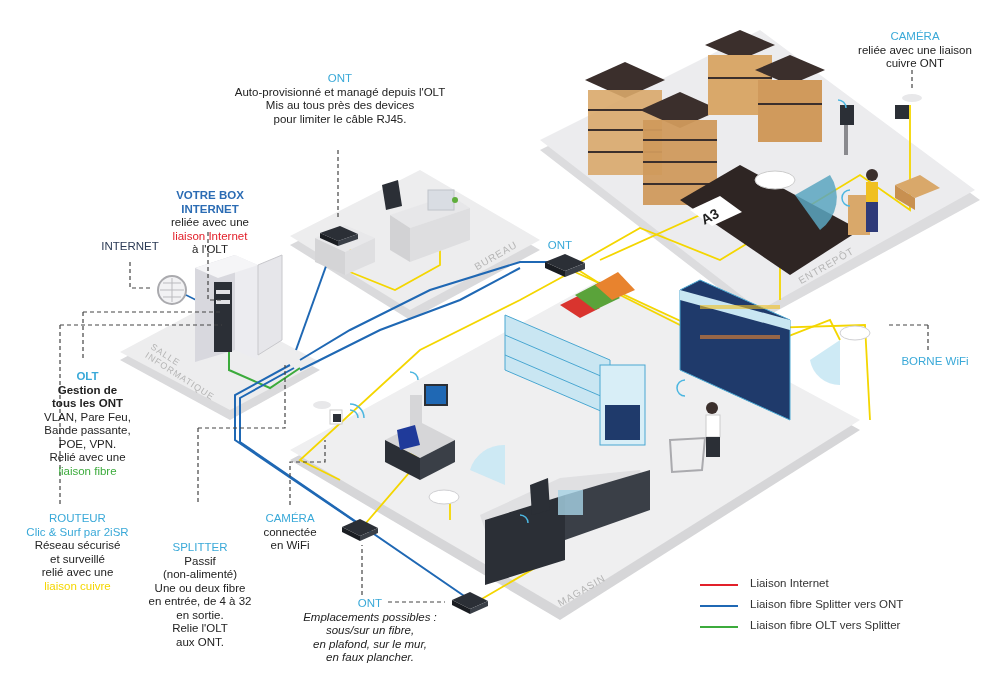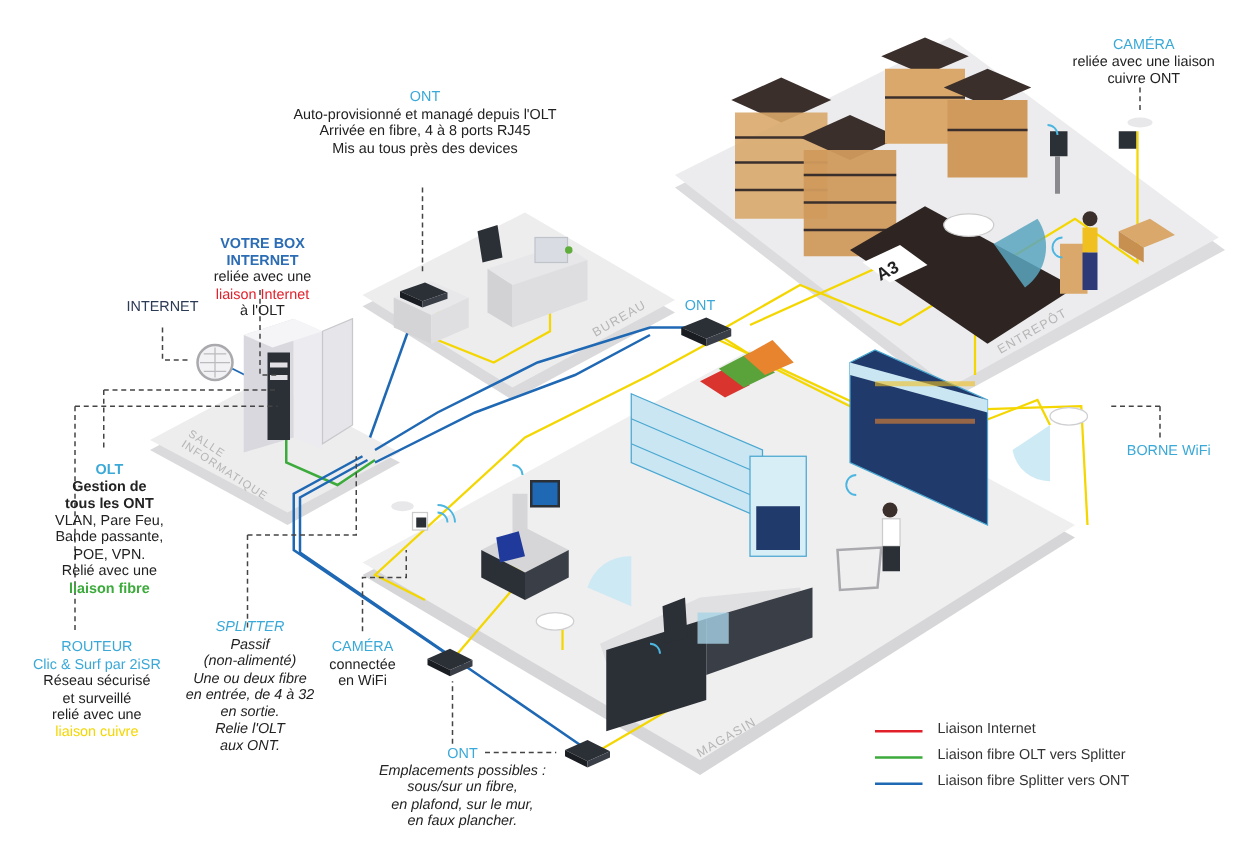--- a/index.html
+++ b/index.html
@@ -1,20 +1,20 @@
 <!DOCTYPE html>
 <html><head>
 <meta charset="utf-8">
 <style>
   html,body{margin:0;padding:0;background:#ffffff;}
   body{width:1000px;height:687px;position:relative;overflow:hidden;font-family:"Liberation Sans",sans-serif;color:#222;}
   #scene{position:absolute;left:0;top:0;width:1000px;height:687px;}
   .lbl{position:absolute;text-align:center;font-size:11.5px;line-height:13.5px;color:#222;}
   .lbl .t{color:#3aa9d8;display:block;}
-  .red{color:#e2202a;} .green{color:#3cab3c;font-weight:bold;} .yellow{color:#f4d600;} .blue{color:#2b6cb4;}
+  .red{color:#e2202a;} .green{color:#3cab3c;} .yellow{color:#f4d600;} .blue{color:#2b6cb4;}
   .it{font-style:italic;}
   .legend{position:absolute;left:690px;top:576px;width:300px;}
   .legend .row{position:relative;height:21px;font-size:11.5px;color:#333;}
   .legend .sw{position:absolute;left:10px;top:8px;width:38px;height:2px;}
   .legend .tx{position:absolute;left:60px;top:1px;}
   .room-label{position:absolute;font-size:10px;letter-spacing:1px;color:#b5b5b5;}
 </style>
 </head>
 <body>
 
@@ -253,22 +253,22 @@
 </svg>
 
 <div class="room-label" style="left:140px;top:370px;width:110px;transform:rotate(33deg);font-size:9px;">SALLE INFORMATIQUE</div>
 <div class="room-label" style="left:472px;top:250px;transform:rotate(-30deg);">BUREAU</div>
 <div class="room-label" style="left:795px;top:260px;transform:rotate(-30deg);">ENTREPÔT</div>
 <div class="room-label" style="left:555px;top:585px;transform:rotate(-30deg);">MAGASIN</div>
 
 <div class="lbl" style="left:210px;top:72px;width:260px;">
   <span class="t">ONT</span>
   <div>Auto-provisionné et managé depuis l'OLT</div>
-  <div>Arrivée en fibre, 4 à 8 ports RJ45</div>
   <div>Mis au tous près des devices</div>
+  <div>pour limiter le câble RJ45.</div>
 </div>
 
 <div class="lbl" style="left:150px;top:165px;width:120px;">
   <div class="blue" style="font-weight:bold;margin-top:24px;">VOTRE BOX</div>
   <div class="blue" style="font-weight:bold;">INTERNET</div>
   <div>reliée avec une</div>
   <div class="red">liaison Internet</div>
   <div>à l'OLT</div>
 </div>
 
@@ -287,21 +287,21 @@
 
 <div class="lbl" style="left:10px;top:512px;width:135px;">
   <span class="t">ROUTEUR</span>
   <span class="t">Clic &amp; Surf par 2iSR</span>
   <div>Réseau sécurisé</div>
   <div>et surveillé</div>
   <div>relié avec une</div>
   <div class="yellow">liaison cuivre</div>
 </div>
 
-<div class="lbl" style="left:135px;top:496px;width:130px;font-style:italic;">
+<div class="lbl" style="left:135px;top:541px;width:130px;">
   <span class="t">SPLITTER</span>
   <div>Passif</div>
   <div>(non-alimenté)</div>
   <div>Une ou deux fibre</div>
   <div>en entrée, de 4 à 32</div>
   <div>en sortie.</div>
   <div>Relie l'OLT</div>
   <div>aux ONT.</div>
 </div>
 
@@ -328,20 +328,20 @@
 </div>
 
 <div class="lbl" style="left:885px;top:355px;width:100px;color:#3aa9d8;">BORNE WiFi</div>
 
 <div class="legend">
   <div class="row">
     <span class="sw" style="background:#e2202a;"></span>
     <span class="tx">Liaison Internet</span>
   </div>
   <div class="row">
+    <span class="sw" style="background:#1f68b4;"></span>
+    <span class="tx">Liaison fibre Splitter vers ONT</span>
+  </div>
+  <div class="row">
     <span class="sw" style="background:#3cab3c;"></span>
     <span class="tx">Liaison fibre OLT vers Splitter</span>
   </div>
-  <div class="row">
-    <span class="sw" style="background:#1f68b4;"></span>
-    <span class="tx">Liaison fibre Splitter vers ONT</span>
-  </div>
 </div>
 
 </body></html>

